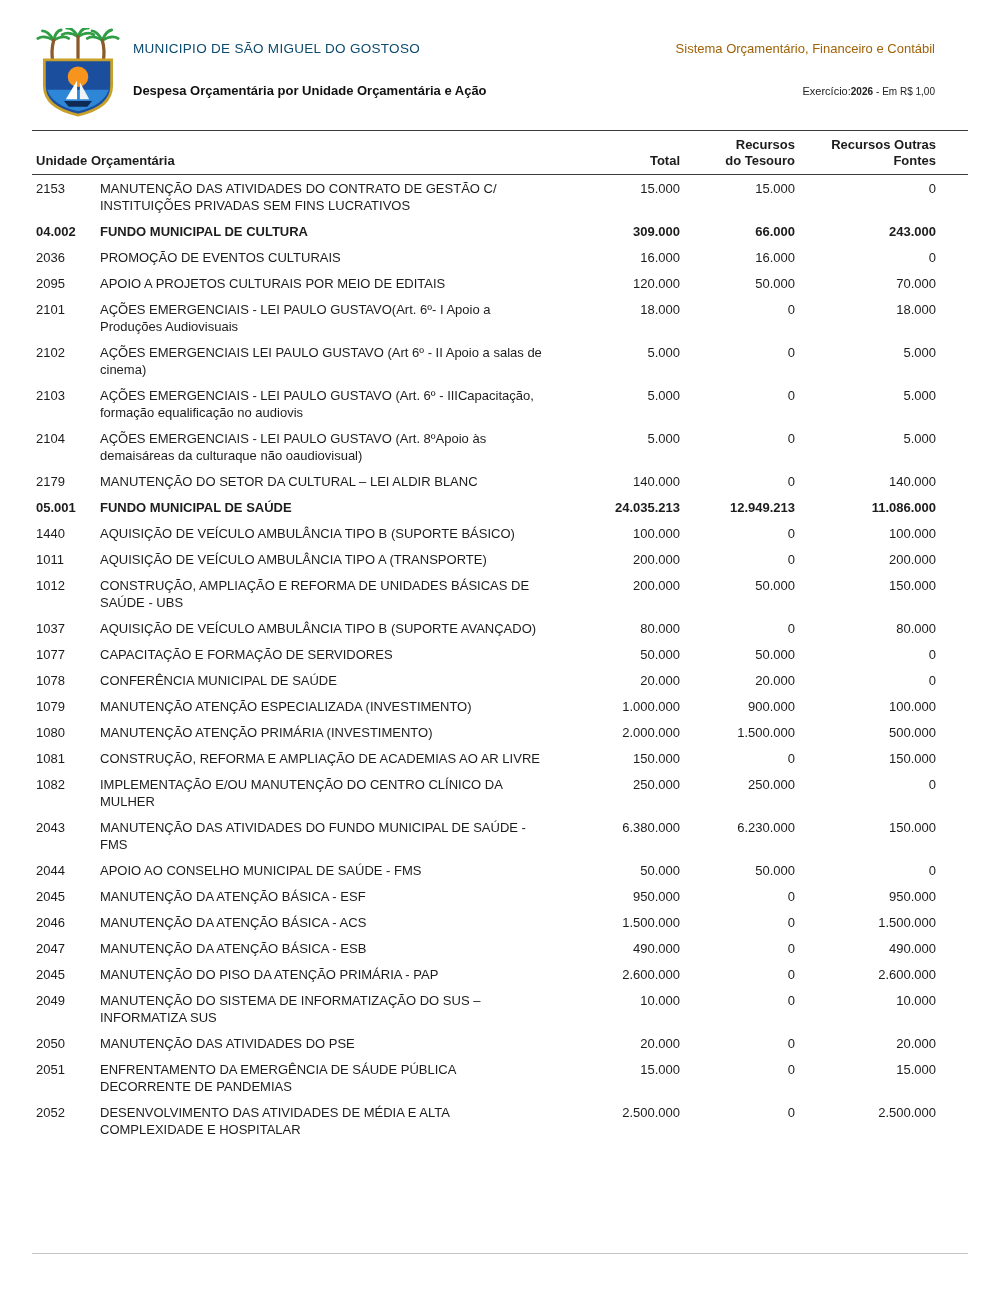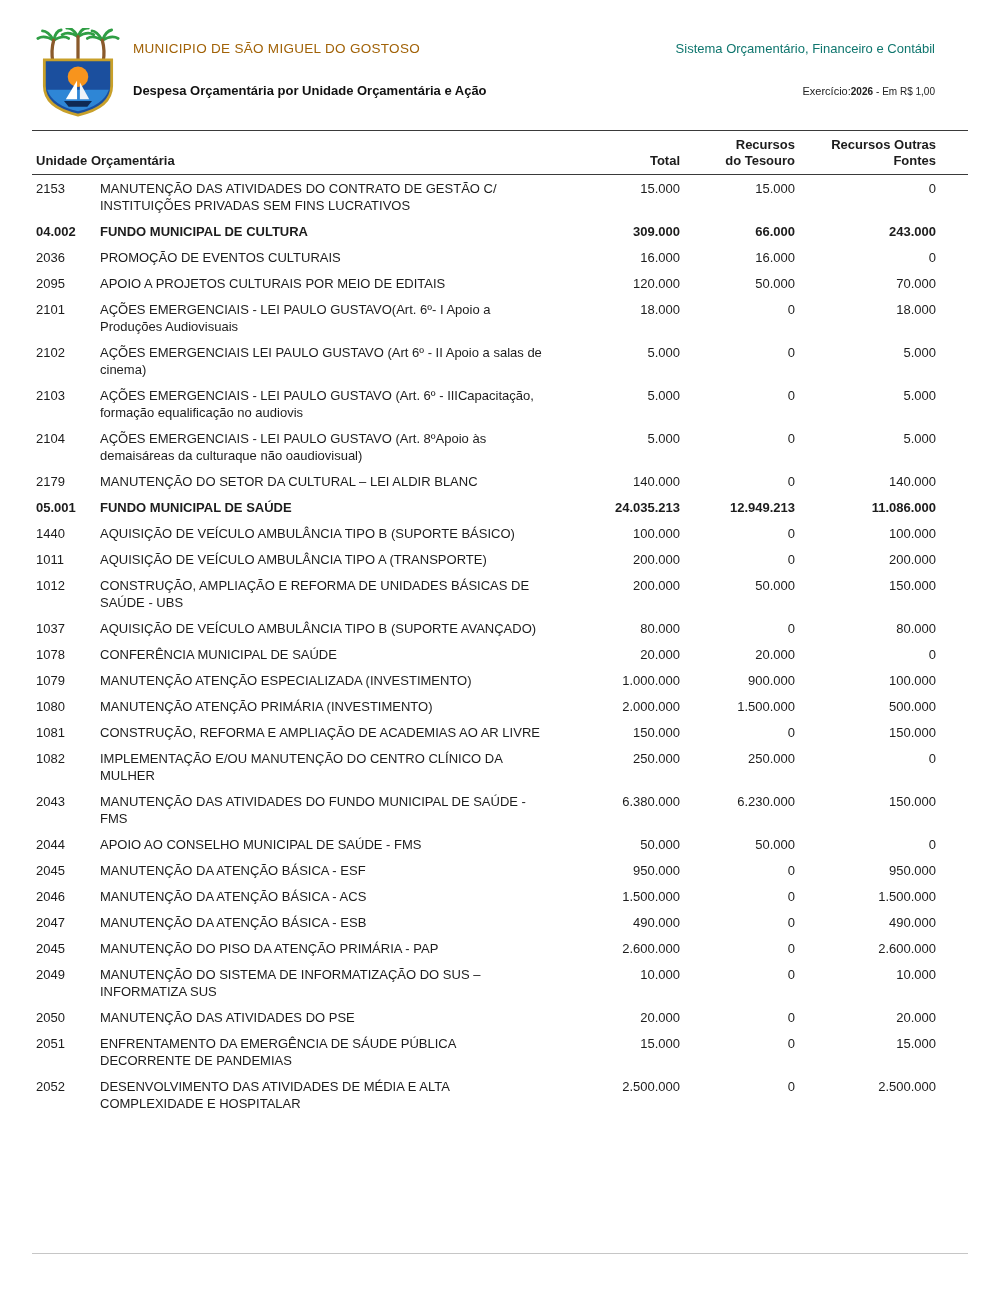--- a/index.html
+++ b/index.html
@@ -12,25 +12,25 @@
     font-family: "Liberation Sans", sans-serif;
     color: #1c1c1c;
     overflow: hidden;
   }
 
   
   .report-header { position: absolute; top: 28px; left: 32px; right: 32px; height: 96px; }
   .logo { position: absolute; left: 3px; top: 0; }
   .muni-name {
     position: absolute; left: 101px; top: 13px;
-    font-size: 13.5px; letter-spacing: 0.3px; color: #a16207;
+    font-size: 13.5px; letter-spacing: 0.3px; color: #0c4a6e;
   }
   .system-name {
     position: absolute; right: 33px; top: 13px;
-    font-size: 13px; color: #0f766e; text-align: left;
+    font-size: 13px; color: #a16207; text-align: left;
   }
   .report-title {
     position: absolute; left: 101px; top: 55px;
     font-size: 13px; font-weight: 700; color: #111;
   }
   .exercise {
     position: absolute; right: 33px; top: 57px;
     font-size: 11px; color: #222; text-align: right; white-space: nowrap;
   }
   .exercise .exercise-year { font-weight: 700; font-size: 10px; }
@@ -236,20 +236,27 @@
     <td class="num outras">150.000</td>
   </tr>
         <tr>
     <td class="code">1037</td>
     <td class="desc">AQUISIÇÃO DE VEÍCULO AMBULÂNCIA TIPO B (SUPORTE AVANÇADO)</td>
     <td class="num">80.000</td>
     <td class="num">0</td>
     <td class="num outras">80.000</td>
   </tr>
         <tr>
+    <td class="code">1077</td>
+    <td class="desc">CAPACITAÇÃO E FORMAÇÃO DE SERVIDORES</td>
+    <td class="num">50.000</td>
+    <td class="num">50.000</td>
+    <td class="num outras">0</td>
+  </tr>
+        <tr>
     <td class="code">1078</td>
     <td class="desc">CONFERÊNCIA MUNICIPAL DE SAÚDE</td>
     <td class="num">20.000</td>
     <td class="num">20.000</td>
     <td class="num outras">0</td>
   </tr>
         <tr>
     <td class="code">1079</td>
     <td class="desc">MANUTENÇÃO ATENÇÃO ESPECIALIZADA (INVESTIMENTO)</td>
     <td class="num">1.000.000</td>

